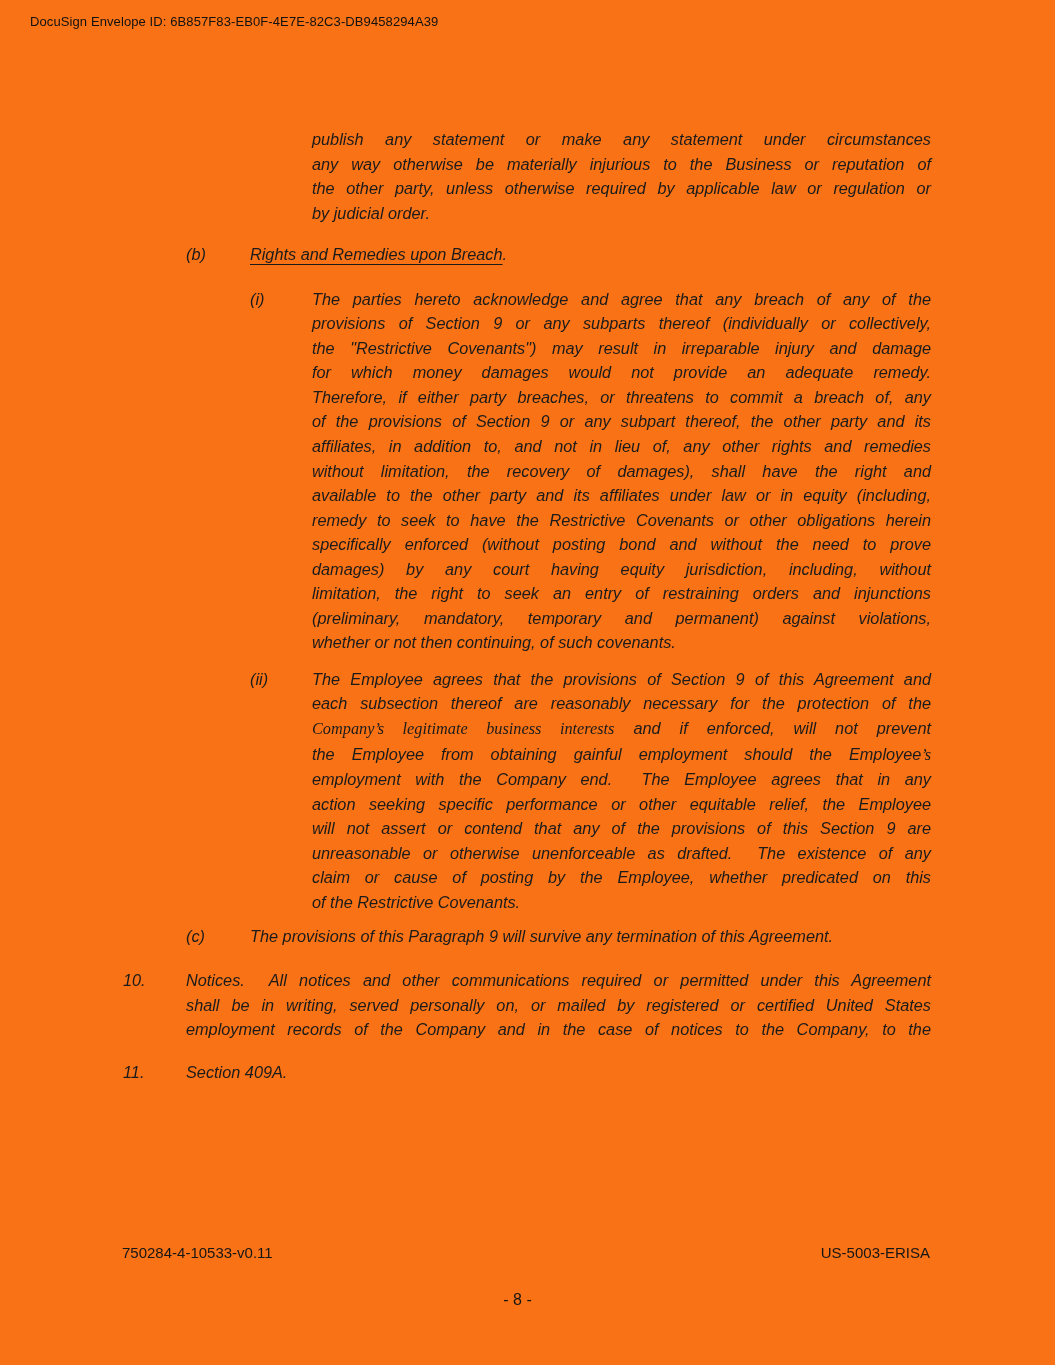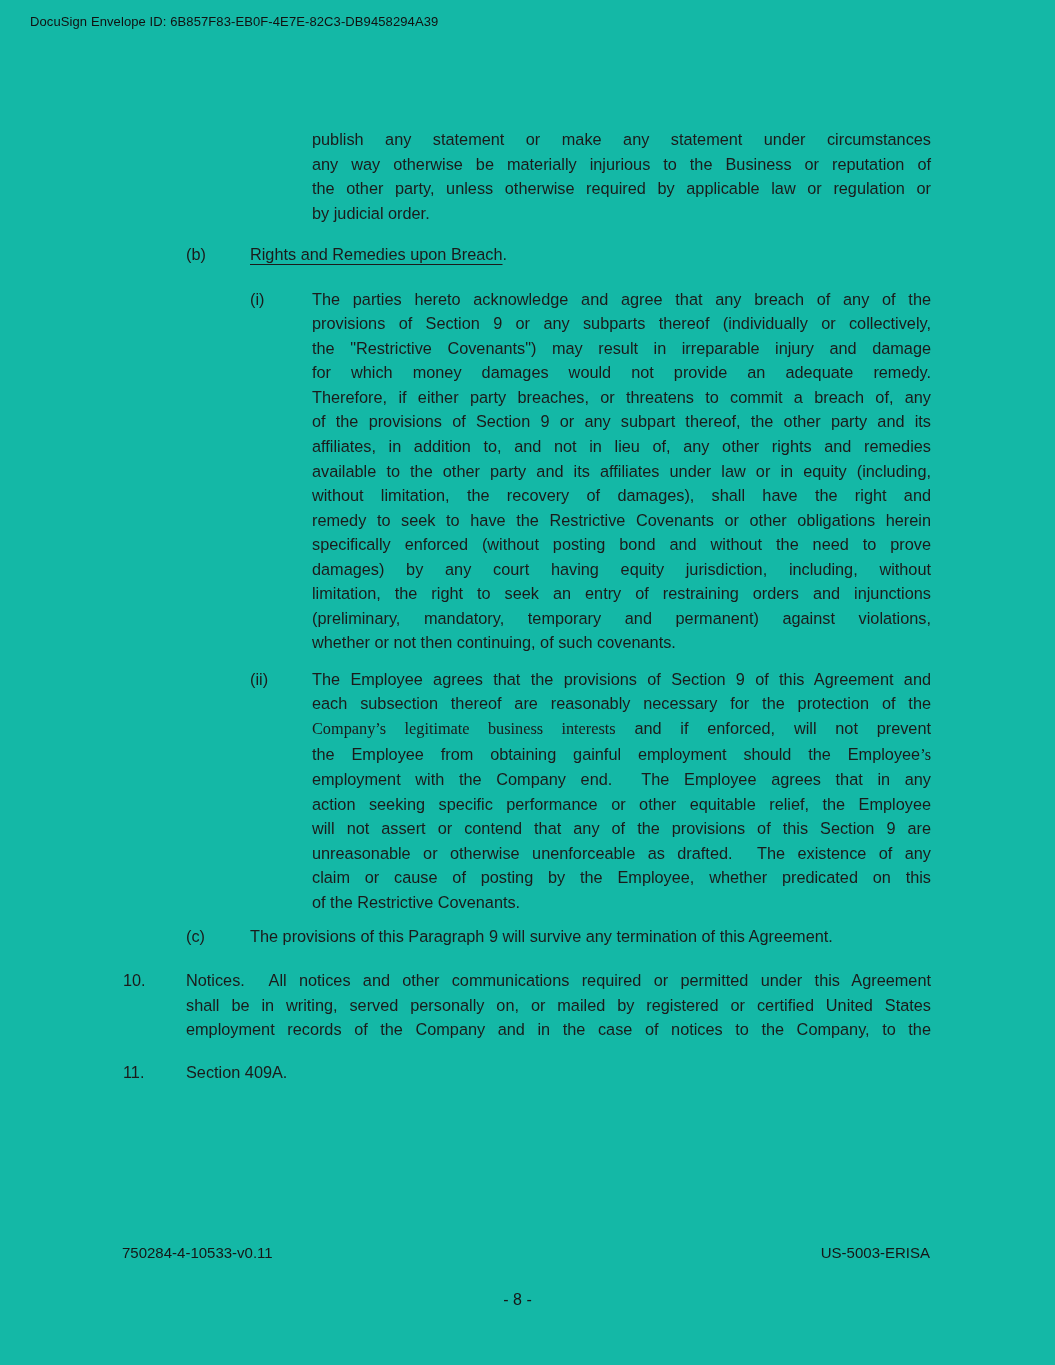--- a/index.html
+++ b/index.html
@@ -4,27 +4,27 @@
 <style>
   html, body { margin: 0; padding: 0; }
   body {
     width: 1055px; height: 1365px;
     background: #ffffff;
     font-family: "Liberation Sans", sans-serif;
     color: #1b1b1b;
     position: relative;
     overflow: hidden;
   }
-  .page { position: absolute; inset: 0; background: #14b8a6; }
+  .page { position: absolute; inset: 0; background: #f97316; }
   .docusign-header {
     position: absolute; left: 30px; top: 14px;
     font-size: 13px; letter-spacing: 0.1px; color: #111;
     white-space: nowrap;
   }
-  .doc-body { position: absolute; left: 0; top: 0; width: 1015px; }
+  .doc-body { position: absolute; left: 0; top: 0; width: 1015px; font-style: italic; }
   .block { position: relative; }
   .label {
     position: absolute; top: 0;
     font-size: 16.3px; line-height: 24.55px; white-space: pre;
   }
   .line {
     font-size: 16.3px;
     line-height: 24.55px;
     white-space: nowrap;
     text-align: justify;
@@ -61,22 +61,22 @@
       </div>
       <div class="block" style="margin-left: 312px; width: 619px; margin-top: 20px;">
         <span class="label" style="left: -62px;">(i)</span>
         <div class="line"><span>The parties hereto acknowledge and agree that any breach of any of the</span></div>
         <div class="line"><span>provisions of Section 9 or any subparts thereof (individually or collectively,</span></div>
         <div class="line"><span>the "Restrictive Covenants") may result in irreparable injury and damage</span></div>
         <div class="line"><span>for which money damages would not provide an adequate remedy.</span></div>
         <div class="line"><span>Therefore, if either party breaches, or threatens to commit a breach of, any</span></div>
         <div class="line"><span>of the provisions of Section 9 or any subpart thereof, the other party and its</span></div>
         <div class="line"><span>affiliates, in addition to, and not in lieu of, any other rights and remedies</span></div>
+        <div class="line"><span>without limitation, the recovery of damages), shall have the right and</span></div>
         <div class="line"><span>available to the other party and its affiliates under law or in equity (including,</span></div>
-        <div class="line"><span>without limitation, the recovery of damages), shall have the right and</span></div>
         <div class="line"><span>remedy to seek to have the Restrictive Covenants or other obligations herein</span></div>
         <div class="line"><span>specifically enforced (without posting bond and without the need to prove</span></div>
         <div class="line"><span>damages) by any court having equity jurisdiction, including, without</span></div>
         <div class="line"><span>limitation, the right to seek an entry of restraining orders and injunctions</span></div>
         <div class="line"><span>(preliminary, mandatory, temporary and permanent) against violations,</span></div>
         <div class="line last"><span>whether or not then continuing, of such covenants.</span></div>
       </div>
       <div class="block" style="margin-left: 312px; width: 619px; margin-top: 12px;">
         <span class="label" style="left: -62px;">(ii)</span>
         <div class="line"><span>The Employee agrees that the provisions of Section 9 of this Agreement and</span></div>

